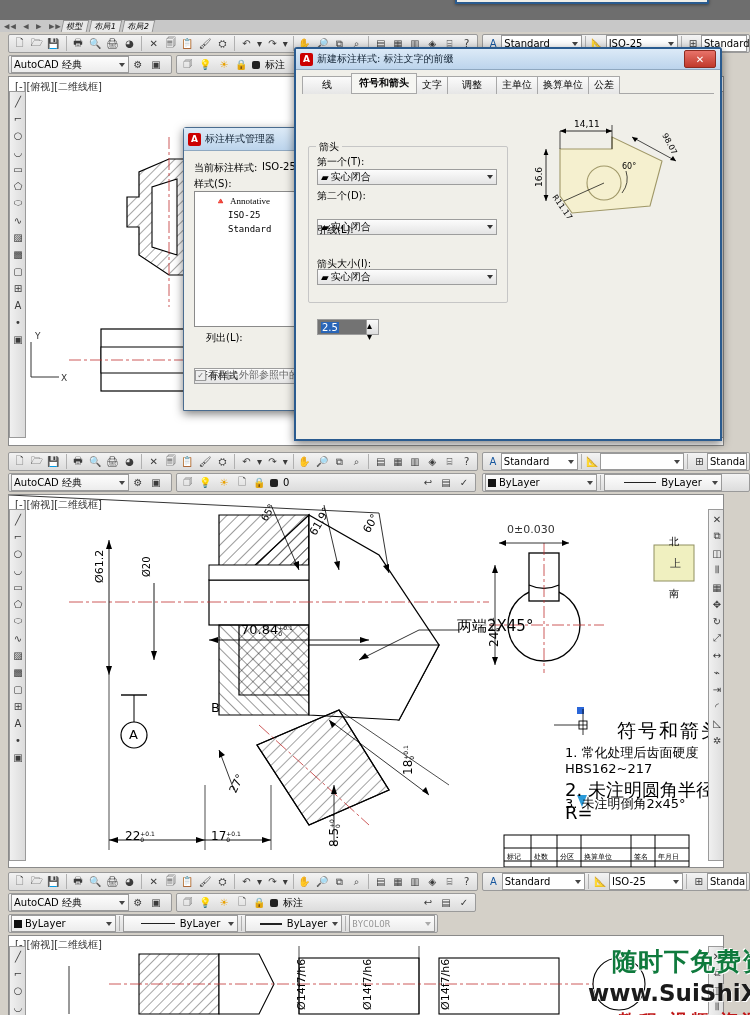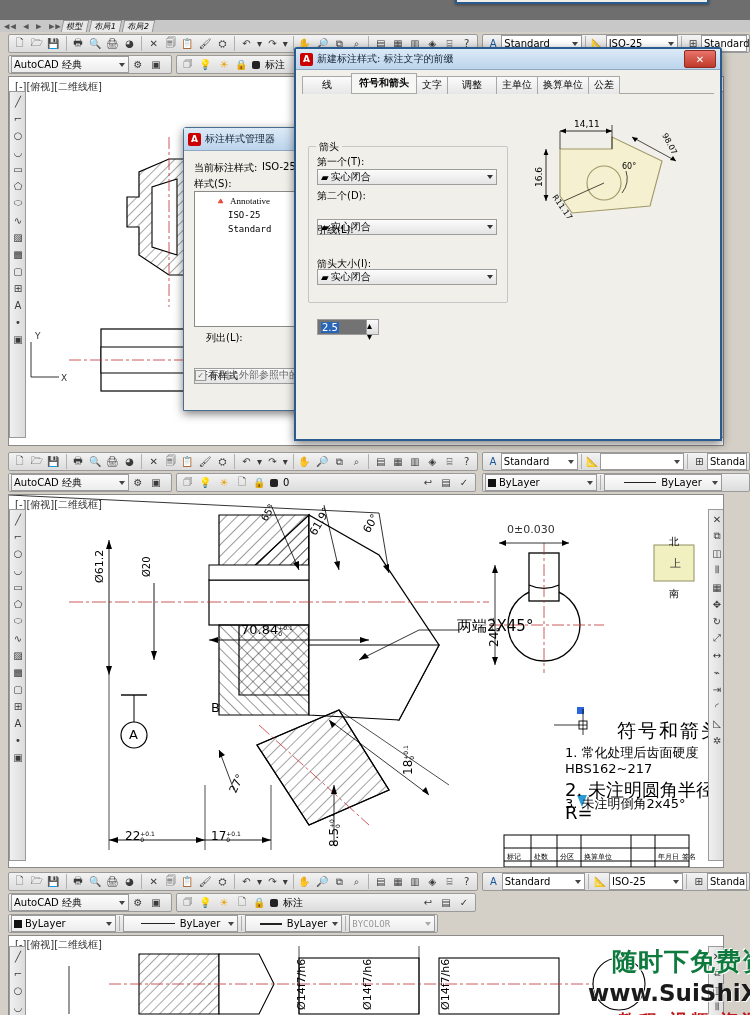--- a/index.html
+++ b/index.html
@@ -657,21 +657,21 @@
     <div class="abs" style="left:608px;top:223px;font-size:19px;font-family:'DejaVu Serif','Liberation Serif',serif;letter-spacing:2px;">符号和箭头</div>
     <div class="abs" style="left:556px;top:249px;font-size:13px;">1. 常化处理后齿面硬度</div>
     <div class="abs" style="left:556px;top:266px;font-size:13px;">HBS162~217</div>
     <div class="abs" style="left:556px;top:283px;font-size:18px;">2. 未注明圆角半径R=</div>
     <div class="abs" style="left:556px;top:300px;font-size:13px;">3. 未注明倒角2x45°</div>
 
     <div class="abs" style="left:498px;top:357px;font-size:7px;">标记</div>
     <div class="abs" style="left:525px;top:357px;font-size:7px;">处数</div>
     <div class="abs" style="left:551px;top:357px;font-size:7px;">分区</div>
     <div class="abs" style="left:575px;top:357px;font-size:7px;">换算单位</div>
-    <div class="abs" style="left:625px;top:357px;font-size:7px;margin-left:48px;">签名</div>
+    <div class="abs" style="left:625px;top:357px;font-size:7px;">签名</div>
     <div class="abs" style="left:649px;top:357px;font-size:7px;">年月日</div>
 
     <div class="abs vtool" style="left:0;top:14px;width:15px;height:350px;">
       <div class="tbtn">╱</div>
       <div class="tbtn">⌐</div>
       <div class="tbtn">○</div>
       <div class="tbtn">◡</div>
       <div class="tbtn">▭</div>
       <div class="tbtn">⬠</div>
       <div class="tbtn">⬭</div>

